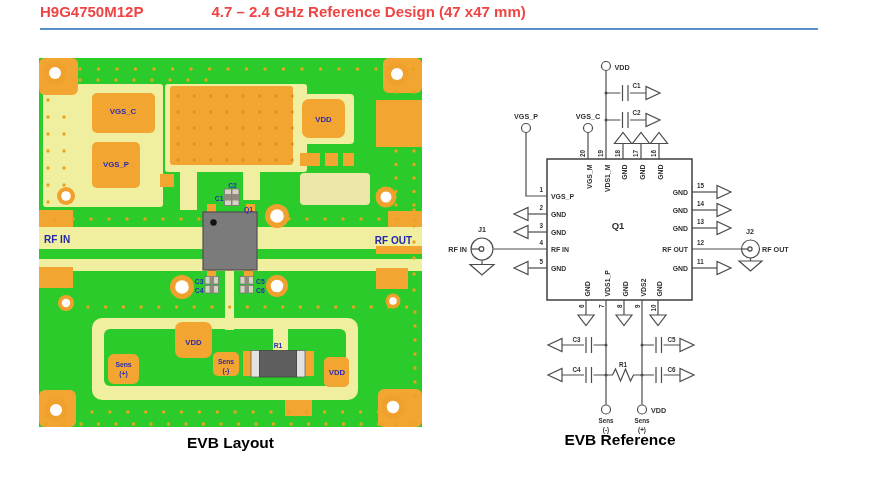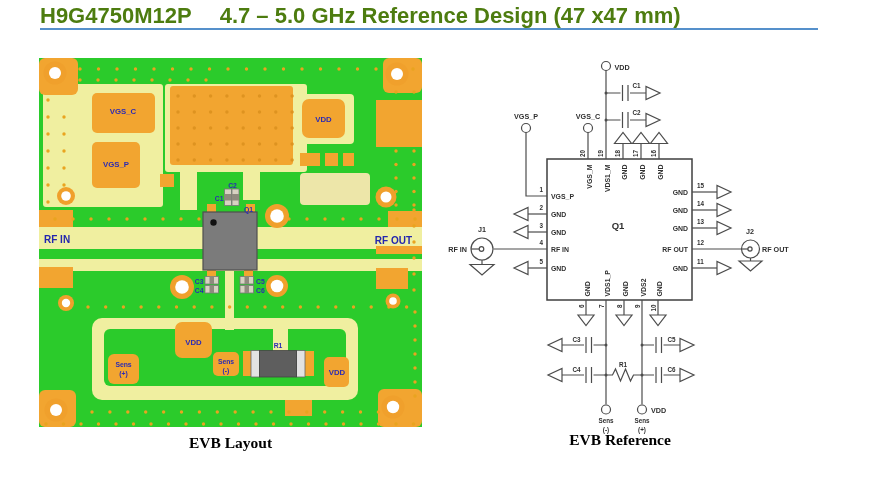--- a/index.html
+++ b/index.html
@@ -1,31 +1,31 @@
 <!DOCTYPE html>
 <html><head>
 <meta charset="utf-8">
 <style>
   html,body{margin:0;padding:0;}
   body{
     width:884px;height:487px;position:relative;background:#ffffff;
     font-family:"Liberation Sans", sans-serif;overflow:hidden;
   }
   .title-row{
-    position:absolute;left:40px;top:3px;display:flex;gap:28px;
-    font-weight:bold;font-size:22px;color:#4d7c0f;white-space:nowrap;
+    position:absolute;left:40px;top:3px;display:flex;gap:68px;
+    font-weight:bold;font-size:15px;color:#ef4444;white-space:nowrap;
   }
   .title-underline{
     position:absolute;left:40px;top:27.5px;width:778px;height:2.5px;background:#5590CB;
   }
   .fig-svg{position:absolute;}
   #pcb-svg{left:39px;top:58px;}
   #sch-svg{left:440px;top:40px;}
   .caption{
-    position:absolute;font-weight:bold;font-size:15.5px;color:#000;text-align:center;font-family:Liberation Serif, serif;
+    position:absolute;font-weight:bold;font-size:15.5px;color:#000;text-align:center;
   }
   #layout-caption{left:39px;top:434px;width:383px;}
   #schematic-caption{left:440px;top:431px;width:360px;}
   svg{font-family:"Liberation Sans", sans-serif;}
   
   .sw{stroke:#4c4c4c;stroke-width:1.2;fill:none;}
   .swb{stroke:#3f3f3f;stroke-width:1.5;fill:none;}
   .sym{stroke:#4c4c4c;stroke-width:1.2;fill:#ffffff;}
   .jdot{fill:#4c4c4c;stroke:none;}
   .sn{font-weight:bold;font-size:6.9px;fill:#2f2f2f;}
@@ -35,21 +35,21 @@
   
   .pk{fill:#2B2BB4;font-weight:bold;font-size:6.8px;}
   .pk8{fill:#2B2BB4;font-weight:bold;font-size:7.8px;}
   .rf{fill:#2326AE;font-weight:bold;font-size:10px;}
 </style>
 </head>
 <body>
 
 <div class="title-row">
   <span>H9G4750M12P</span>
-  <span>4.7 – 5.0 GHz Reference Design (47 x47 mm)</span>
+  <span>4.7 – 2.4 GHz Reference Design (47 x47 mm)</span>
 </div>
 <div class="title-underline"></div>
 
 <svg id="pcb-svg" class="fig-svg" width="383" height="369" viewBox="39 58 383 369">
 
   <rect x="39" y="58" width="383" height="369" fill="#2BCB2B"></rect>
 
   <g fill="#F0EFA0">
     <rect x="43" y="84" width="120" height="123" rx="3"></rect>
     <rect x="165" y="84" width="142" height="88" rx="3"></rect>

